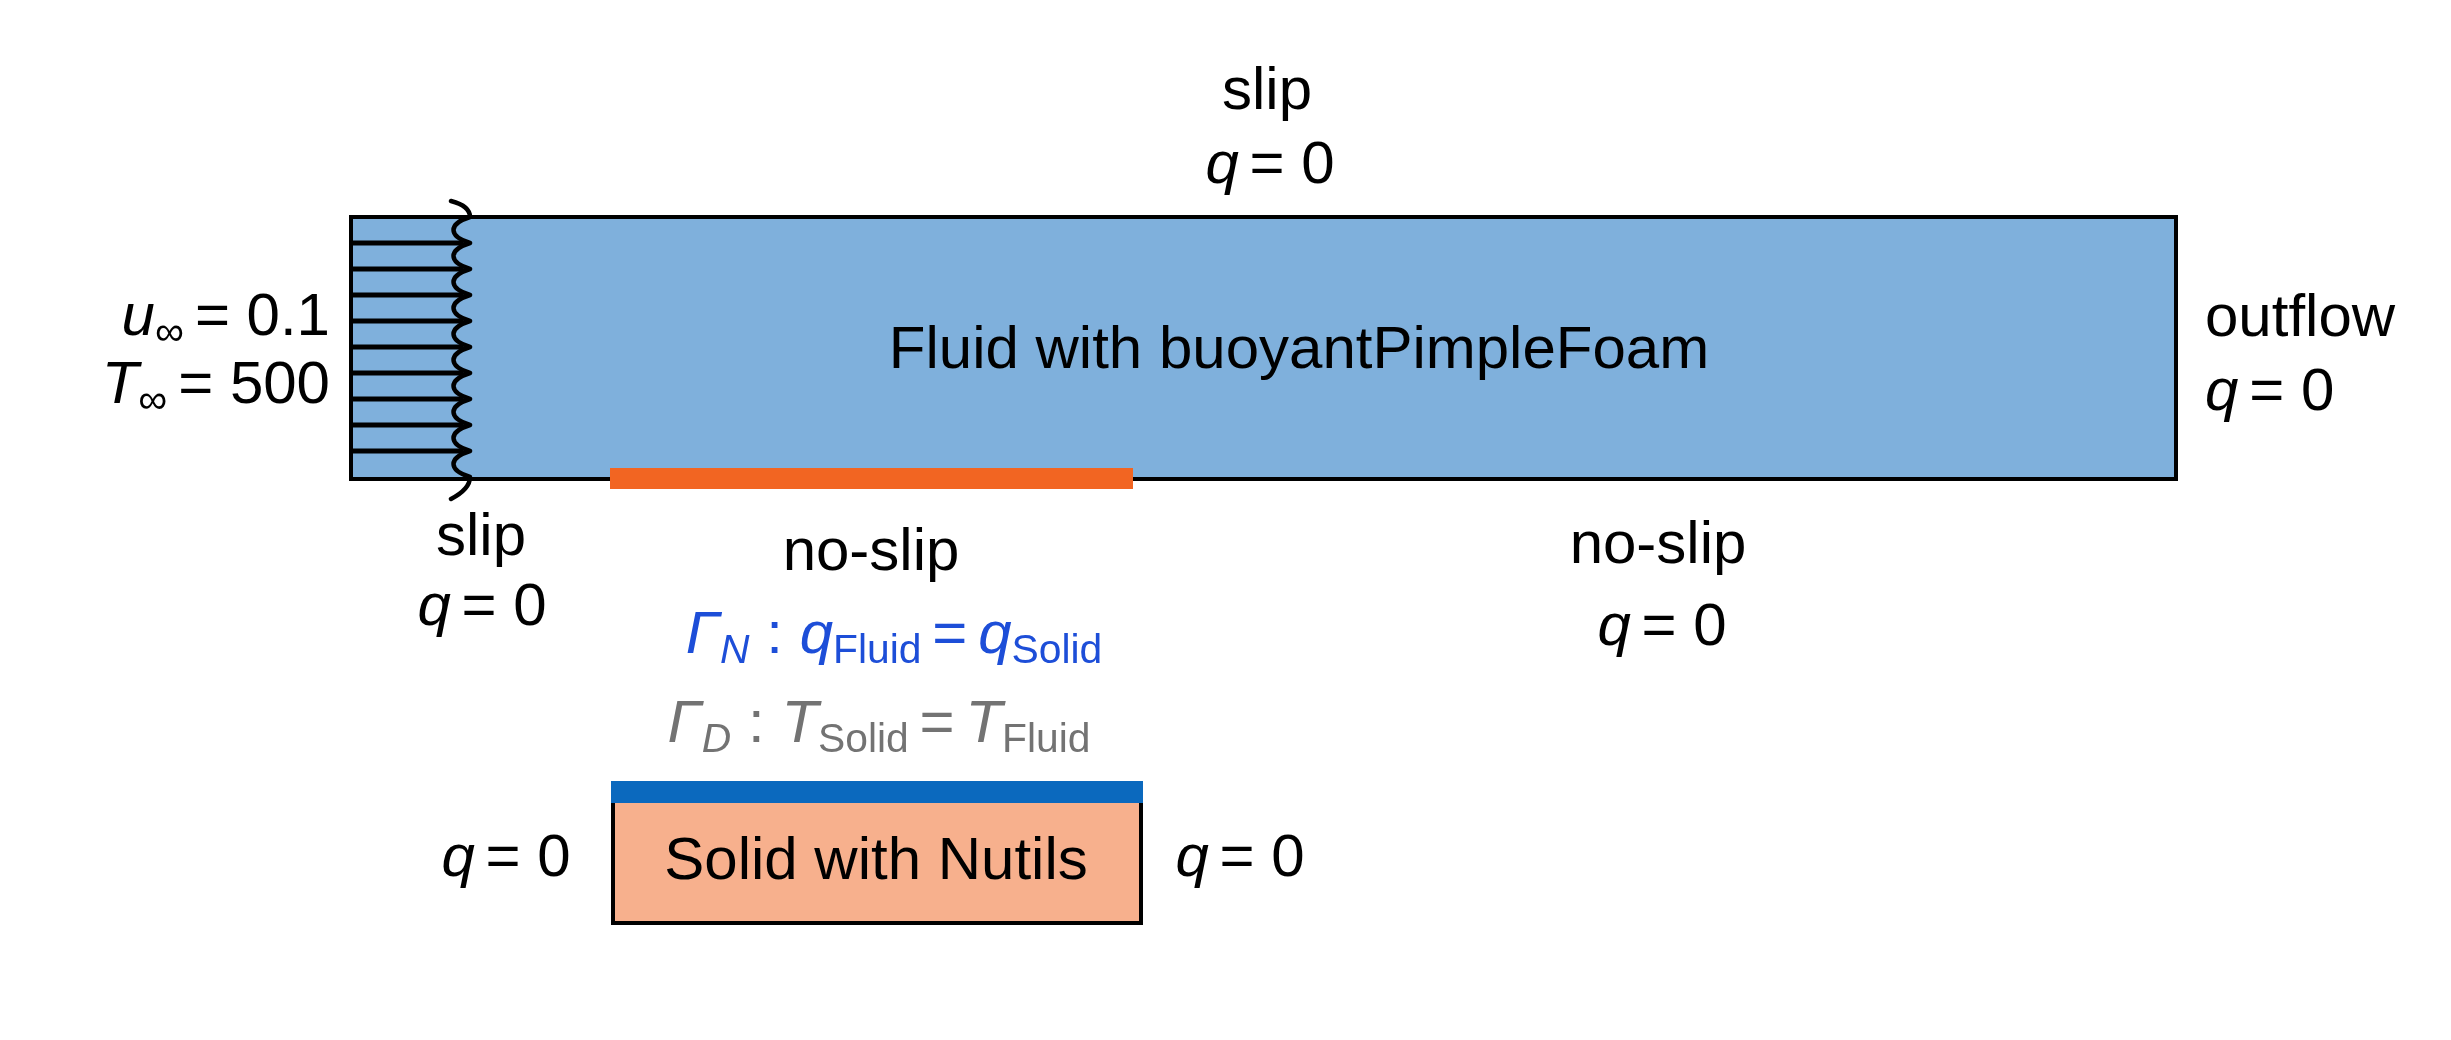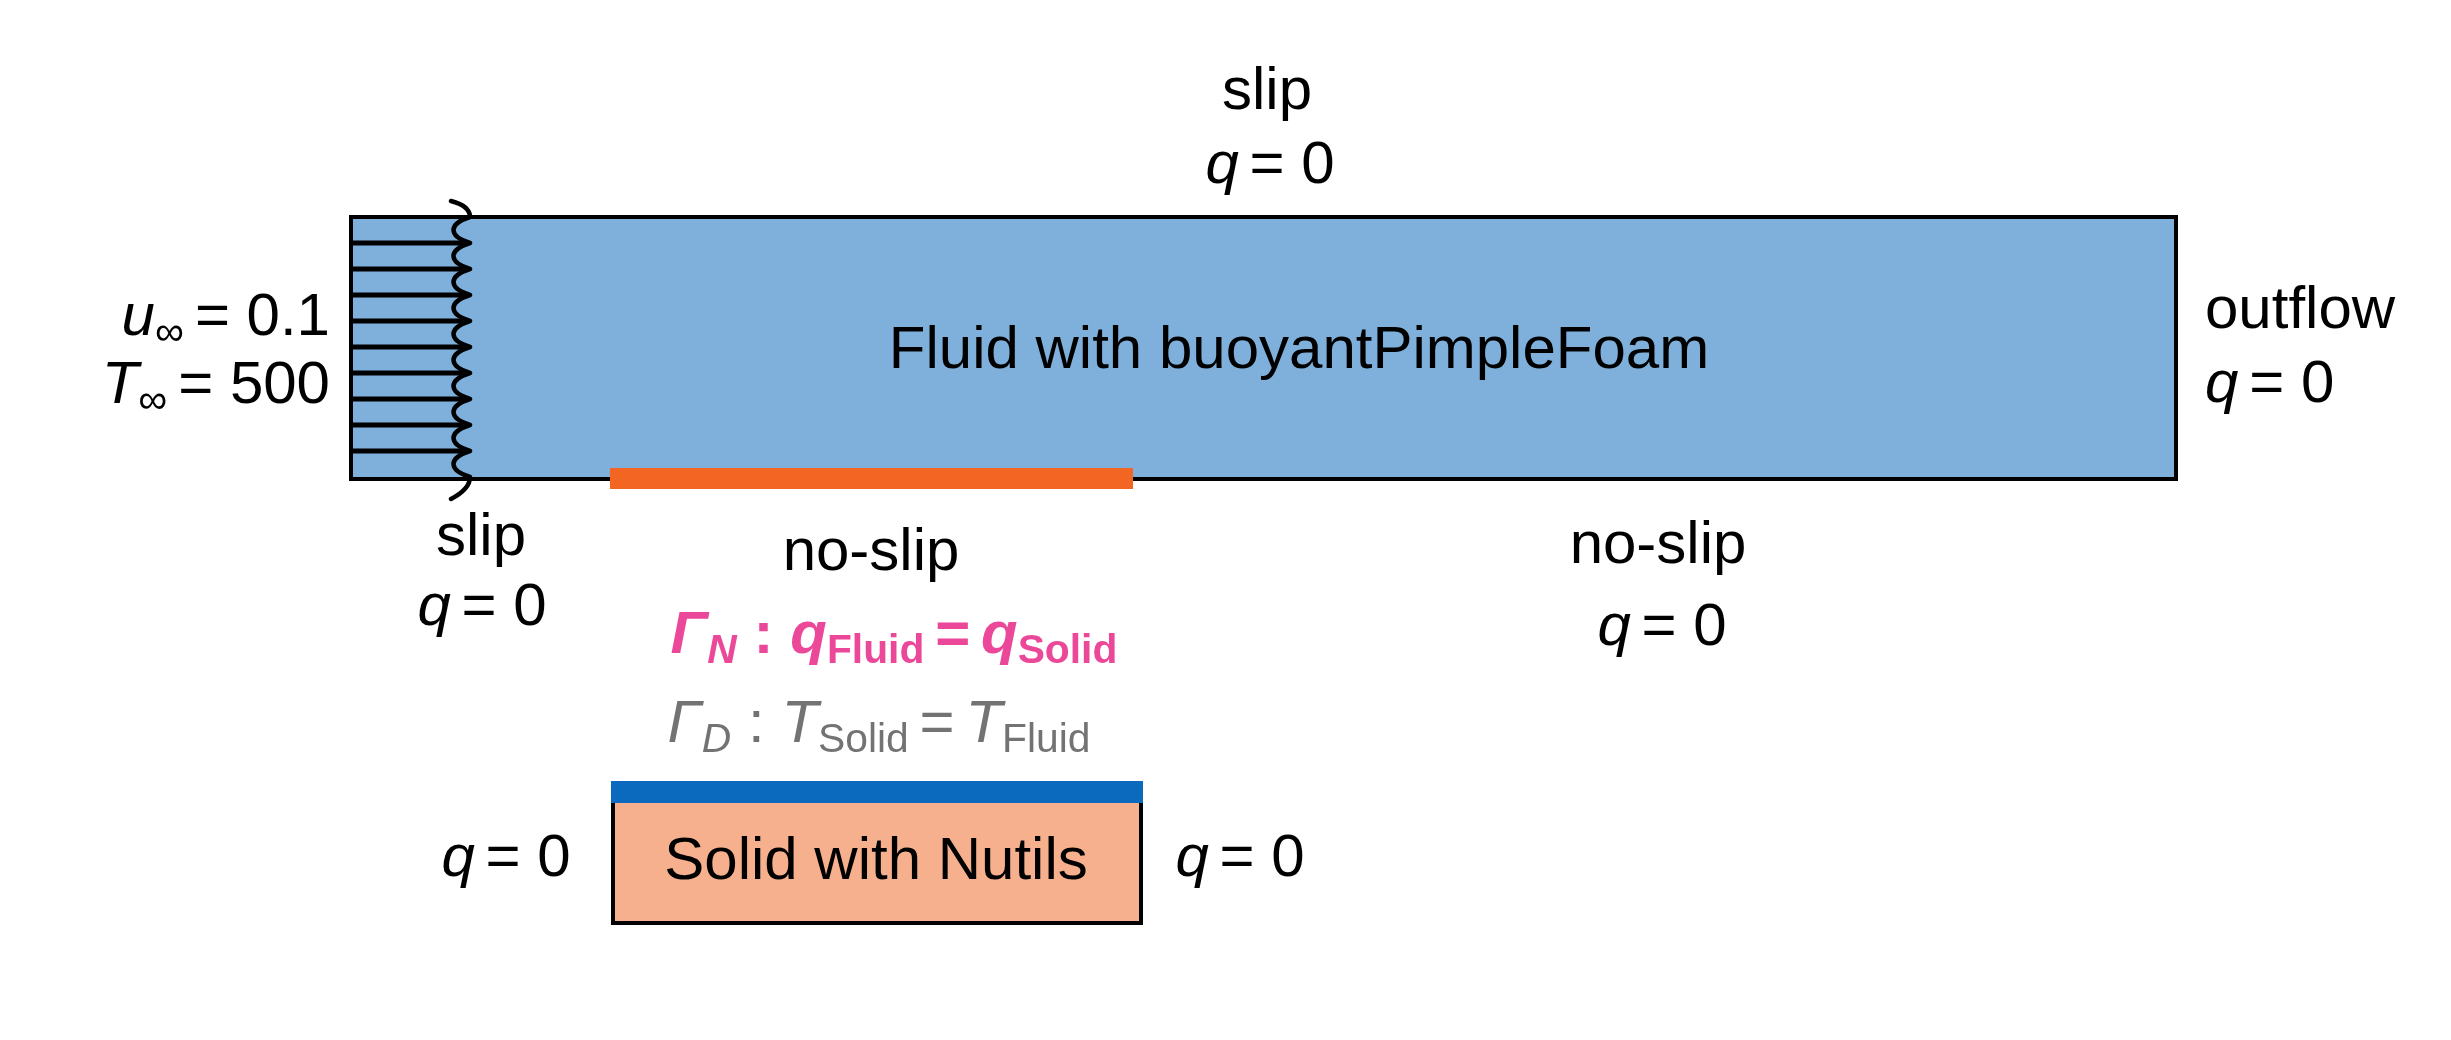--- a/index.html
+++ b/index.html
@@ -21,28 +21,28 @@
     background:#F7B08D;border:4px solid #000;box-sizing:border-box;z-index:1;
   }
   .dirichlet-strip{
     position:absolute;left:611px;top:781px;width:532px;height:22px;
     background:#0B69BE;z-index:3;
   }
   .lbl{
     position:absolute;transform:translate(-50%,-50%);white-space:nowrap;
     font-size:60px;line-height:1.05;text-align:center;z-index:5;
   }
-  .lbl.anchor-left{transform:translate(0,-50%);text-align:left;}
+  .lbl.anchor-left{transform:translate(0,-50%);text-align:left;margin-top:8px;}
   .lbl.anchor-right{transform:translate(-100%,-50%);}
   .math{font-style:italic;}
   .rm{font-style:normal;}
   .sb{font-size:0.68em;vertical-align:-0.25em;}
   .eq{font-style:normal;margin-left:0.18em;}
   .colon{font-style:normal;margin:0 0.28em;}
-  .orange-text{color:#ec4899;font-weight:bold;}
+  .orange-text{color:#1d4ed8;}
   .blue-text{color:#737373;}
 </style>
 </head>
 <body>
 
 <div class="canvas">
 
   <div class="fluid-rect"></div>
 
   <svg class="inlet-svg" width="2451" height="1040" viewBox="0 0 2451 1040">

